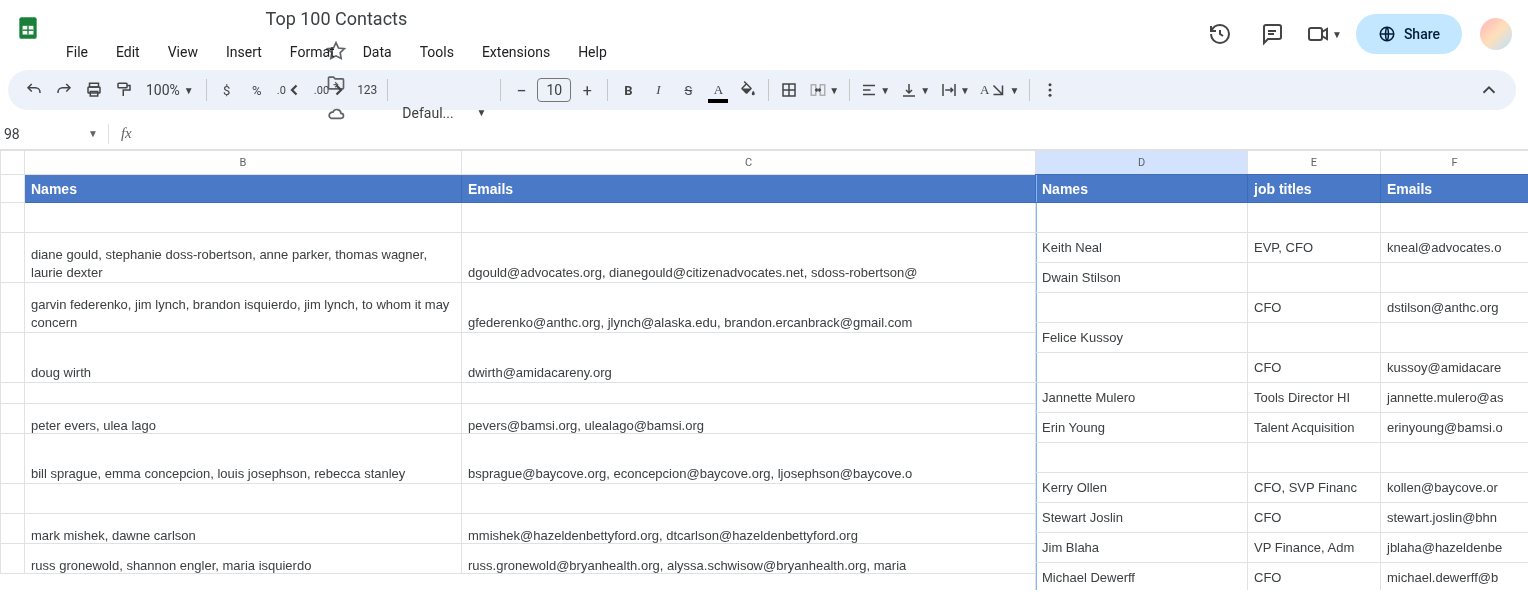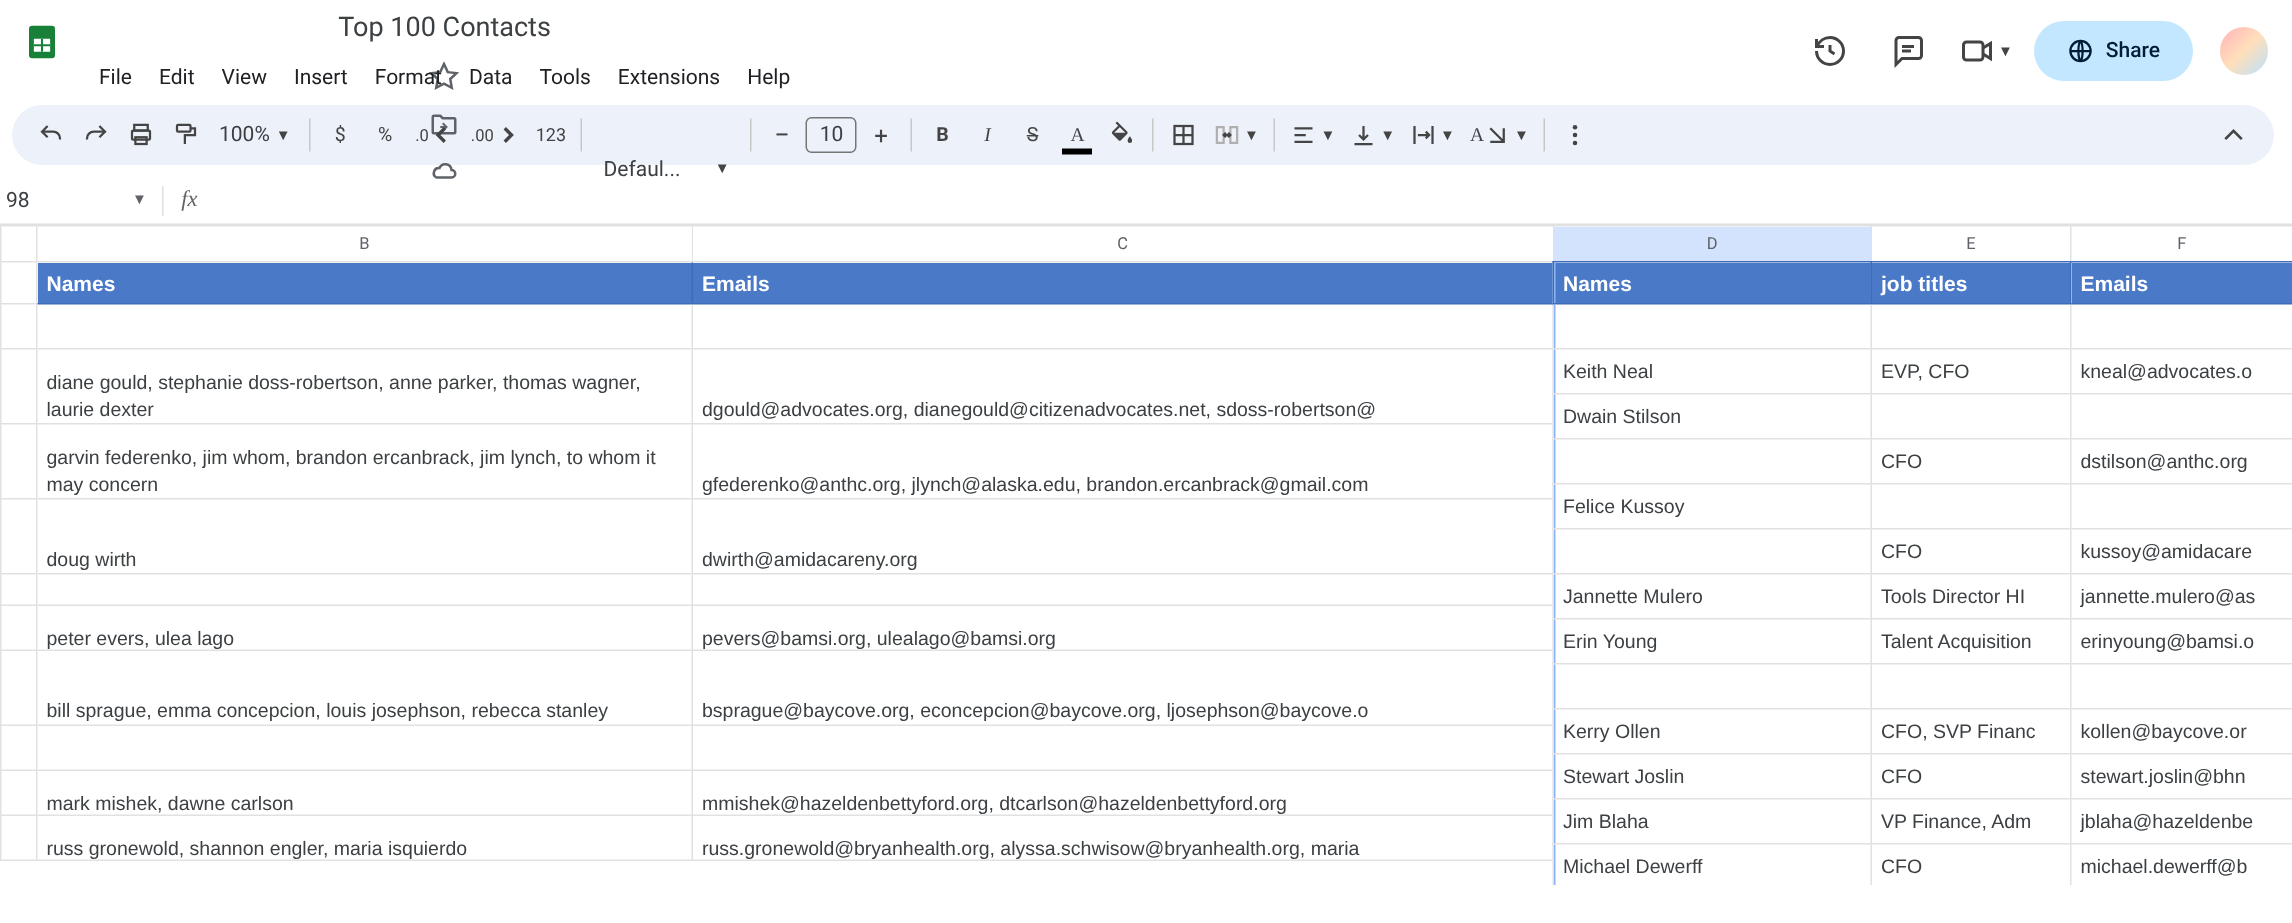--- a/index.html
+++ b/index.html
@@ -23,21 +23,21 @@
       display:flex;align-items:center;justify-content:center;
       color:#188038;
       border-radius:50%;
     }
     .logo svg{width:26px;height:26px;}
     .title-block{flex:0 0 auto;}
     .doc-title-row{display:flex;align-items:center;gap:12px;height:28px;padding-left:2px;flex-direction:column;}
     .doc-title{font-size:18px;color:#3c4043;letter-spacing:0;}
     .title-icon{color:#5f6368;width:20px;height:20px;display:flex;align-items:center;justify-content:center;cursor:pointer;}
     .title-icon svg{width:20px;height:20px;}
-    .menus{display:flex;gap:2px;padding:4px 0 6px 2px;}
+    .menus{display:flex;gap:12px;padding:4px 0 6px 2px;}
     .menu-item{font-size:14px;color:#202124;padding:4px 8px;border-radius:4px;cursor:pointer;}
     .spacer{flex:1;}
     .right-tools{display:flex;align-items:center;gap:12px;padding-top:6px;padding-right:4px;}
     .rtool{width:40px;height:40px;display:flex;align-items:center;justify-content:center;color:#444;border-radius:50%;cursor:pointer;}
     .rtool svg{width:24px;height:24px;}
     .meet{display:flex;align-items:center;gap:2px;}
     .share-btn{
       display:flex;align-items:center;gap:8px;
       background:#c2e7ff;border-radius:40px;
       padding:5px 22px;height:40px;
@@ -378,21 +378,21 @@
           <td></td>
           <td colspan="3" rowspan="10" style="padding:0;border:none"></td>
         </tr>
     <tr class="data tall">
           <td></td>
           <td>diane gould, stephanie doss-robertson, anne parker, thomas wagner, laurie dexter</td>
           <td>dgould@advocates.org, dianegould@citizenadvocates.net, sdoss-robertson@</td>
         </tr>
     <tr class="data tall">
           <td></td>
-          <td>garvin federenko, jim whom, brandon ercanbrack, jim lynch, to whom it may concern</td>
+          <td>garvin federenko, jim lynch, brandon isquierdo, jim lynch, to whom it may concern</td>
           <td>gfederenko@anthc.org, jlynch@alaska.edu, brandon.ercanbrack@gmail.com</td>
         </tr>
     <tr class="data tall">
           <td></td>
           <td>doug wirth</td>
           <td>dwirth@amidacareny.org</td>
         </tr>
     <tr class="data">
           <td></td>
           <td></td>

